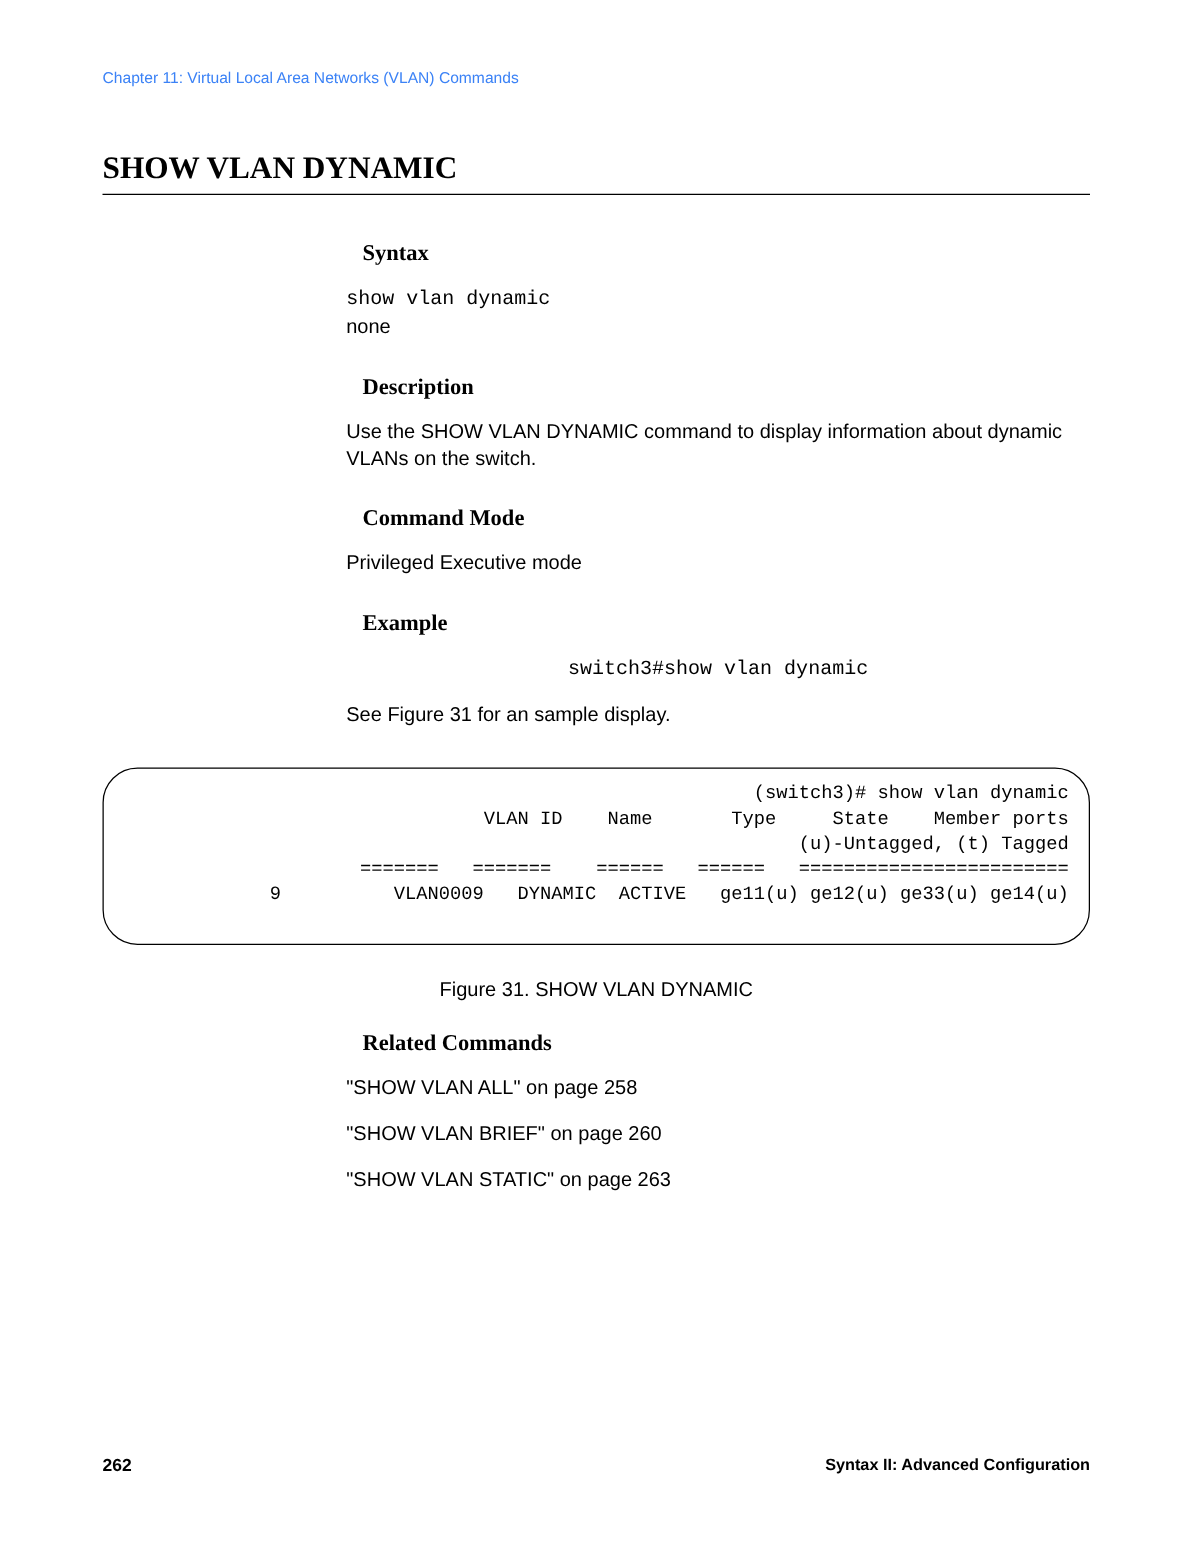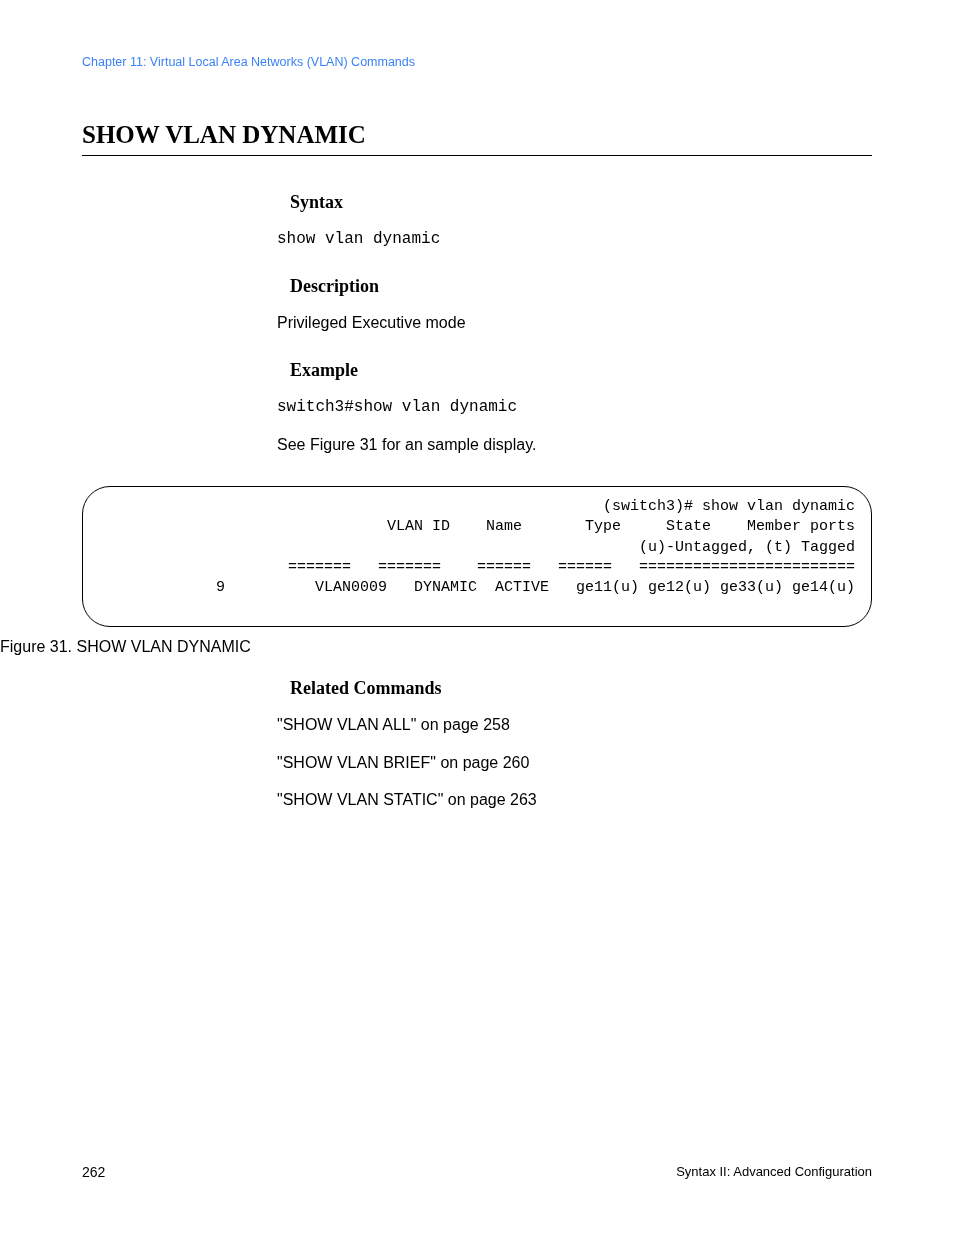--- a/index.html
+++ b/index.html
@@ -64,32 +64,33 @@
       text-align: right;
     }
     .figure-pre {
       font-family: 'Courier New', Courier, monospace;
       font-size: 15px;
       line-height: 1.35;
       white-space: pre;
       margin: 0;
     }
     .figure-caption {
-      text-align: left;
+      text-align: center;
       font-size: 16px;
-      margin-top: 11px;
+      margin-top: 28px;
     }
     .footer {
       position: absolute;
       bottom: 55px;
       left: 82px;
       right: 82px;
       display: flex;
       justify-content: space-between;
       font-size: 13px;
+      font-weight: bold;
     }
     .footer .page-num {
       font-size: 14px;
     }
     .related-item {
       margin-bottom: 15px;
     }
   </style>
 </head>
 <body>
@@ -102,27 +103,30 @@
   <span style="font-size:25px;">SHOW VLAN DYNAMIC</span>
 </div>
 <div class="title-underline"></div>
 
 <div class="content">
   <div class="section-body">
 
     <div class="section-header first">Syntax</div>
     <div class="mono">show vlan dynamic</div>
 
+    <div class="body-text">none</div>
 
     <div class="section-header">Description</div>
+    <div class="body-text">Use the SHOW VLAN DYNAMIC command to display information about dynamic VLANs on the switch.</div>
 
+    <div class="section-header">Command Mode</div>
     <div class="body-text">Privileged Executive mode</div>
 
     <div class="section-header">Example</div>
-    <div class="mono" style="margin-bottom:15px;">switch3#show vlan dynamic</div>
+    <div class="mono" style="margin-bottom:15px;text-align:center;">switch3#show vlan dynamic</div>
     <div class="body-text">See Figure 31 for an sample display.</div>
 
   </div>
 </div>
 
 <div class="figure-box">
   <pre class="figure-pre">(switch3)# show vlan dynamic
 VLAN ID    Name       Type     State    Member ports
                                         (u)-Untagged, (t) Tagged
 =======   =======    ======   ======   ========================

